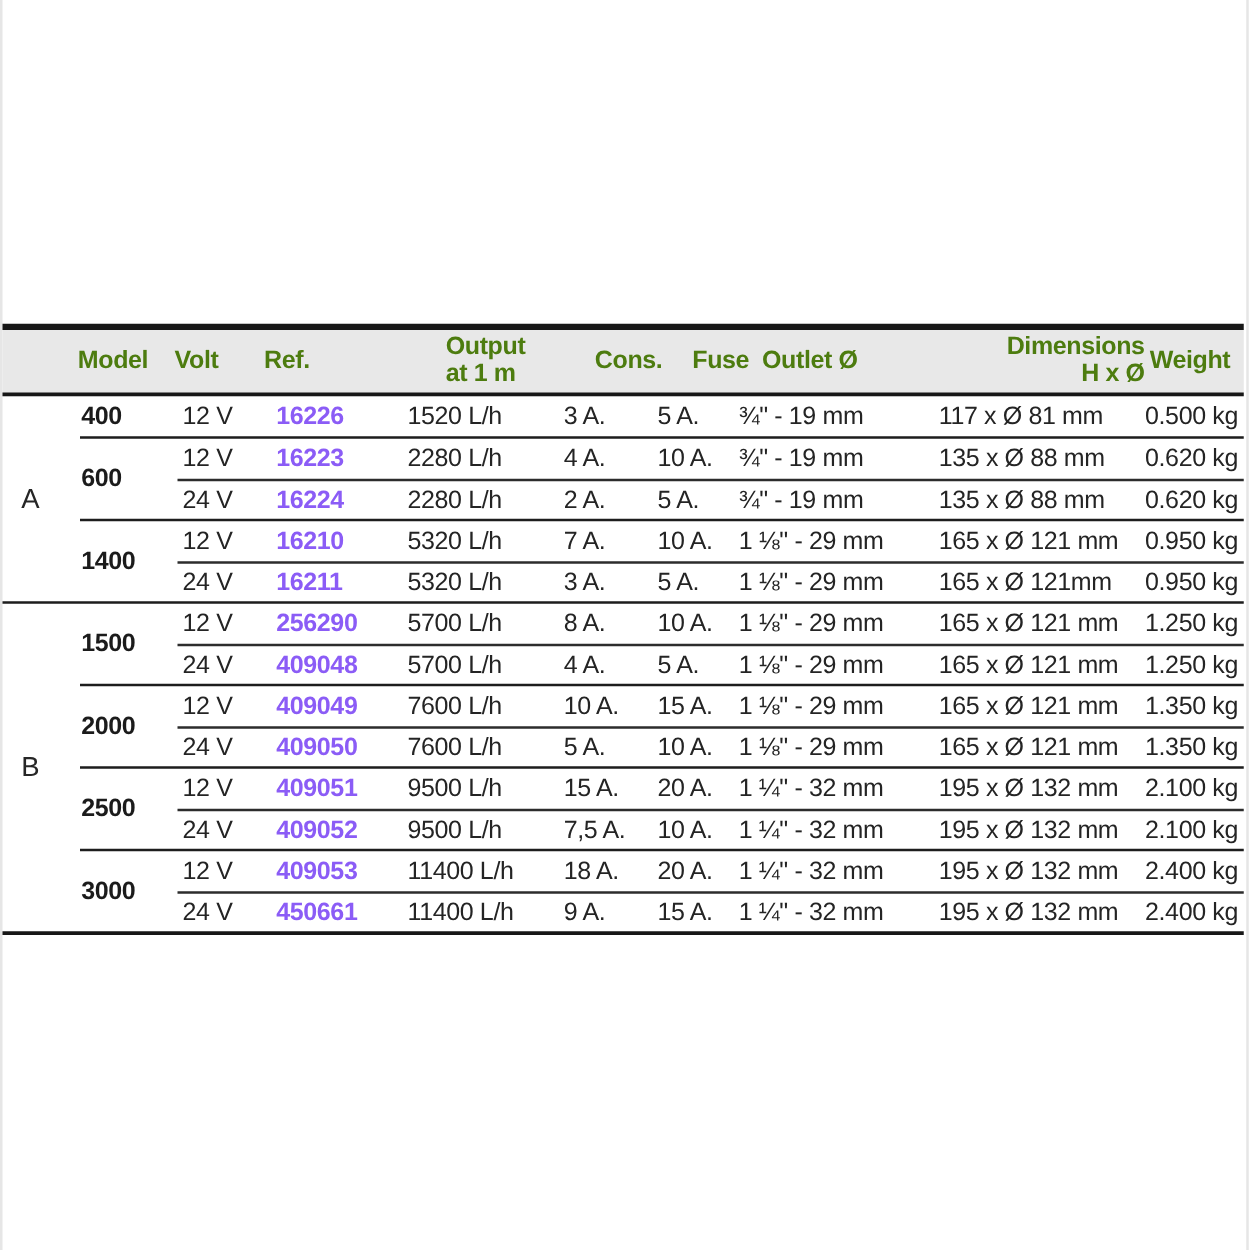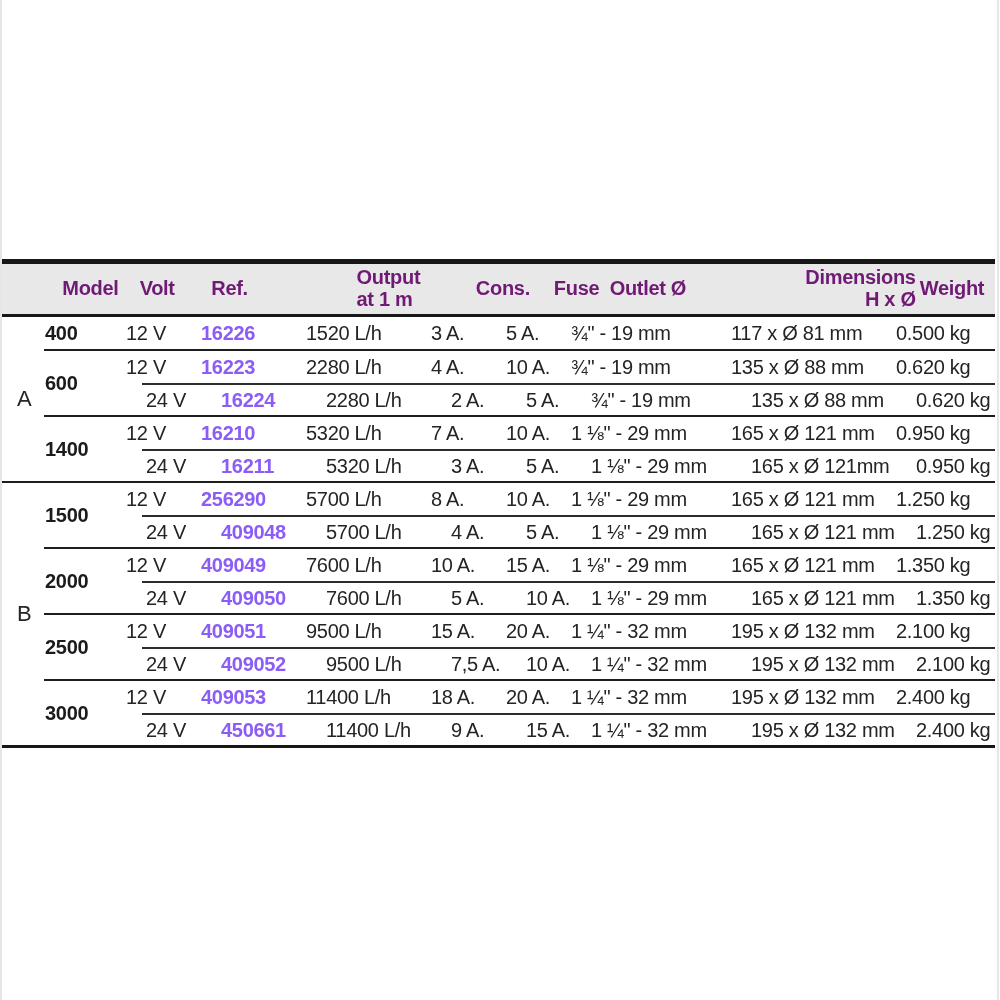--- a/index.html
+++ b/index.html
@@ -10,21 +10,21 @@
   .edge { position: absolute; top: 0; bottom: 0; width: 2px; background: #e6e6e6; }
   .edge-left { left: 0; }
   .edge-right { right: 1px; }
 
   .spec-table { position: absolute; left: 2px; top: 259px; width: 993px; color: #1e1e1e; }
 
   .top-bar { height: 5px; background: #171717; }
 
   .header-row { display: flex; height: 53px; background: #e8e8e8; border-bottom: 3px solid #171717; }
   .hcell { display: flex; flex-direction: column; justify-content: center; padding-left: 4px;
-           font-weight: 700; font-size: 20px; line-height: 1.08; color: #701a75; letter-spacing: -0.3px; white-space: nowrap; }
+           font-weight: 700; font-size: 20px; line-height: 1.08; color: #4d7c0f; letter-spacing: -0.3px; white-space: nowrap; }
 
   .c-group  { width: 62px; }
   .c-model  { width: 78px; padding-left: 1px; }
   .c-volt   { width: 75px; }
   .c-ref    { width: 105px; }
   .c-output { width: 125px; margin-left: 45px; }
   .c-cons   { width: 75px; }
   .c-fuse   { width: 65px; align-items: center; }
   .c-outlet { width: 160px; }
   .c-dims   { width: 165px; align-items: flex-end; }
@@ -40,21 +40,21 @@
   .group-models { flex: 1; }
 
   .model-block { display: flex; }
   .model-sep { border-top: 2px solid #1d1d1d; }
   .model-label { width: 78px; display: flex; align-items: center; padding-left: 1px;
                  font-size: 20px; font-weight: 600; letter-spacing: -0.3px; color: #1b1b1b; }
 
   .model-rows { flex: 1; }
 
   .data-row { display: flex; height: 32px; }
-  .volt-sep { border-top: 2px solid #2c2c2c; margin-left: 20px; }
+  .volt-sep { border-top: 2px solid #2c2c2c; }
 
   .cell { display: flex; align-items: center; padding-left: 4px; font-size: 20px;
           letter-spacing: -0.3px; color: #242424; white-space: nowrap; overflow: hidden; }
   .cell.volt   { width: 75px; }
   .cell.ref    { width: 105px; font-weight: 700; color: #8b5cf6; }
   .cell.output { width: 125px; }
   .cell.cons   { width: 75px; }
   .cell.fuse   { width: 65px; }
   .cell.outlet { width: 160px; }
   .cell.dims   { width: 165px; }

